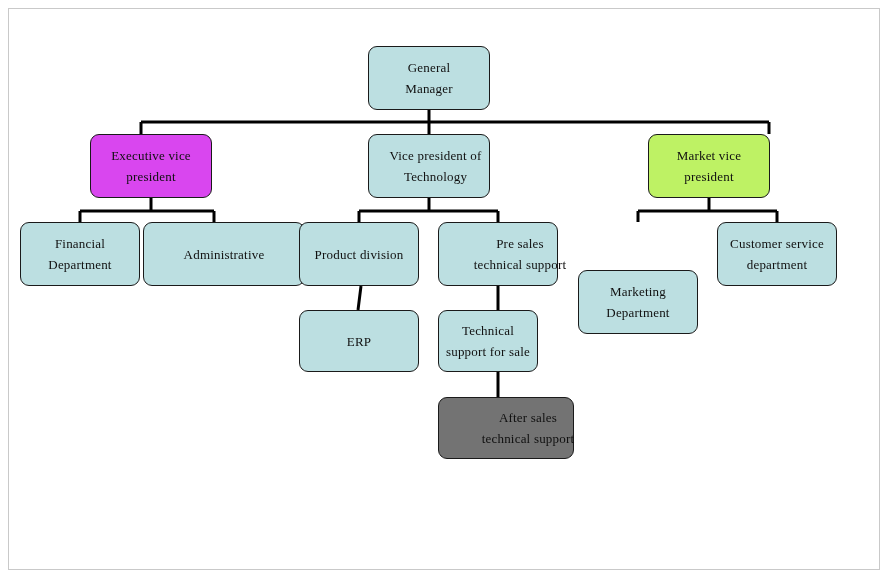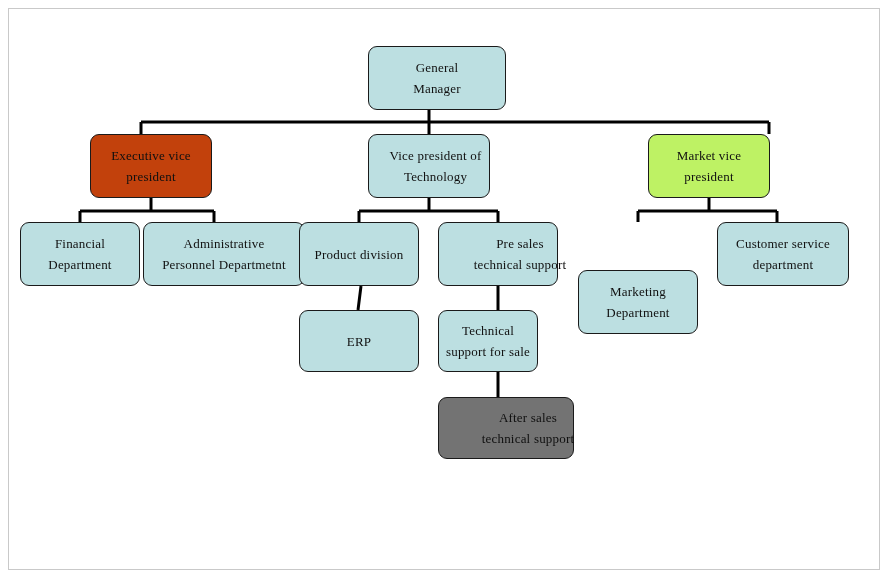--- a/index.html
+++ b/index.html
@@ -84,26 +84,26 @@
     <line x1="638" y1="211" x2="638" y2="222" stroke="#000000" stroke-width="3"></line>
     <line x1="777" y1="211" x2="777" y2="222" stroke="#000000" stroke-width="3"></line>
 
     <line x1="361" y1="286" x2="358" y2="310" stroke="#000000" stroke-width="3"></line>
 
     <line x1="498" y1="286" x2="498" y2="310" stroke="#000000" stroke-width="3"></line>
 
     <line x1="498" y1="372" x2="498" y2="397" stroke="#000000" stroke-width="3"></line>
   </svg>
 
-  <div class="node" style="left: 368px; top: 46px; width: 138px; height: 64px; background: rgb(188, 223, 225); border-color: rgb(26, 26, 26);">
+  <div class="node" style="left: 368px; top: 46px; width: 122px; height: 64px; background: rgb(188, 223, 225); border-color: rgb(26, 26, 26);">
     <span class="line">General</span>
     <span class="line">Manager</span>
   </div>
 
-  <div class="node" style="left: 90px; top: 134px; width: 122px; height: 64px; background: #c2410c; border-color: rgb(26, 26, 26); font-family: Liberation Serif, serif;">
+  <div class="node" style="left: 90px; top: 134px; width: 122px; height: 64px; background: #d946ef; border-color: rgb(26, 26, 26); font-family: Liberation Serif, serif;">
     <span class="line">Executive vice</span>
     <span class="line">president</span>
   </div>
 
   <div class="node" style="left: 368px; top: 134px; width: 122px; height: 64px; background: rgb(188, 223, 225); border-color: rgb(26, 26, 26); padding-left: 13px;">
     <span class="line">Vice president of</span>
     <span class="line">Technology</span>
   </div>
 
   <div class="node" style="left: 648px; top: 134px; width: 122px; height: 64px; background: #bef264; border-color: rgb(26, 26, 26);">
@@ -111,38 +111,37 @@
     <span class="line">president</span>
   </div>
 
   <div class="node" style="left: 20px; top: 222px; width: 120px; height: 64px; background: rgb(188, 223, 225); border-color: rgb(26, 26, 26);">
     <span class="line">Financial</span>
     <span class="line">Department</span>
   </div>
 
   <div class="node" style="left: 143px; top: 222px; width: 162px; height: 64px; background: rgb(188, 223, 225); border-color: rgb(26, 26, 26);">
     <span class="line">Administrative</span>
-    <span class="line">Personnel Departmetnt</span>
   </div>
 
   <div class="node" style="left: 299px; top: 222px; width: 120px; height: 64px; background: rgb(188, 223, 225); border-color: rgb(26, 26, 26);">
     <span class="line">Product division</span>
   </div>
 
   <div class="node" style="left: 438px; top: 222px; width: 120px; height: 64px; background: rgb(188, 223, 225); border-color: rgb(26, 26, 26); padding-left: 44px;">
     <span class="line">Pre sales</span>
     <span class="line">technical support</span>
   </div>
 
   <div class="node" style="left: 578px; top: 222px; width: 120px; height: 64px; background: rgb(188, 223, 225); border-color: rgb(26, 26, 26); margin-top: 48px;">
     <span class="line">Marketing</span>
     <span class="line">Department</span>
   </div>
 
-  <div class="node" style="left: 717px; top: 222px; width: 132px; height: 64px; background: rgb(188, 223, 225); border-color: rgb(26, 26, 26); justify-content: center;">
+  <div class="node" style="left: 717px; top: 222px; width: 120px; height: 64px; background: rgb(188, 223, 225); border-color: rgb(26, 26, 26); justify-content: center;">
     <span class="line">Customer service</span>
     <span class="line">department</span>
   </div>
 
   <div class="node" style="left: 299px; top: 310px; width: 120px; height: 62px; background: rgb(188, 223, 225); border-color: rgb(26, 26, 26);">
     <span class="line">ERP</span>
   </div>
 
   <div class="node" style="left: 438px; top: 310px; width: 100px; height: 62px; background: rgb(188, 223, 225); border-color: rgb(26, 26, 26);">
     <span class="line">Technical</span>

